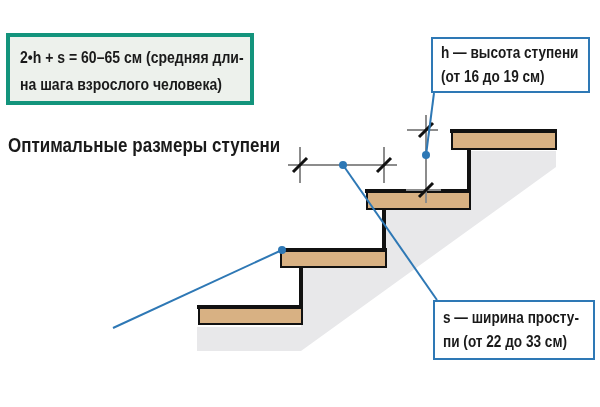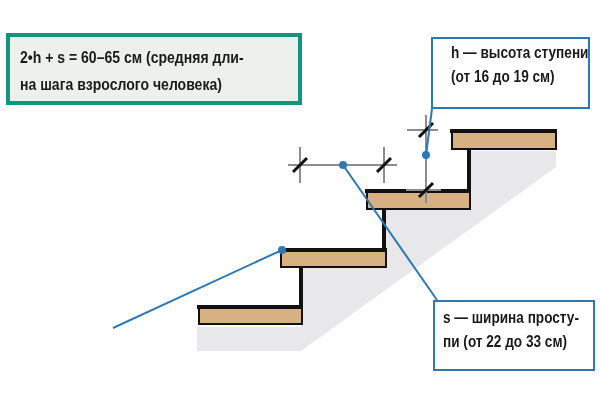--- a/index.html
+++ b/index.html
@@ -3,34 +3,34 @@
 <meta charset="utf-8">
 <style>
   html,body{margin:0;padding:0;background:#ffffff;}
   body{font-family:"Liberation Sans",sans-serif;-webkit-font-smoothing:antialiased;}
   .canvas{position:relative;width:600px;height:407px;background:#fff;overflow:hidden;}
   .diagram-svg{position:absolute;left:0;top:0;width:600px;height:407px;}
 
   .cond{display:inline-block;transform:scaleX(0.85);transform-origin:0 50%;white-space:nowrap;}
 
   .info-box{
-    position:absolute;left:6px;top:33px;width:296px;height:72px;box-sizing:border-box;
+    position:absolute;left:6px;top:33px;width:248px;height:72px;box-sizing:border-box;
     border:4px solid var(--accent-green,#13947c);background:#edf1ec;color:#1a1a1a;
     padding:7px 2px 0 10px;font-weight:bold;font-size:16.5px;line-height:27px;
   }
   .diagram-title{
     position:absolute;left:8px;top:133px;color:#1a1a1a;
     font-weight:bold;font-size:20px;line-height:24px;
   }
   .callout{
     position:absolute;box-sizing:border-box;background:#ffffff;color:#1a1a1a;
     border:2px solid var(--accent-blue,#2e78b5);font-weight:bold;font-size:16px;line-height:24px;
   }
-  .callout.h-box{left:431px;top:37px;width:159px;height:72px;padding:2px 8px 0 18px;}
-  .callout.s-box{left:433px;top:300px;width:162px;height:71px;padding:4px 8px 0 8px;}
+  .callout.h-box{left:431px;top:37px;width:159px;height:56px;padding:2px 8px 0 8px;}
+  .callout.s-box{left:433px;top:300px;width:162px;height:60px;padding:4px 8px 0 8px;}
   .callout.sves-box{left:5px;top:327px;width:110px;height:30px;padding:1px 8px 0 8px;}
 
   .wood{fill:var(--wood,#d8b183);stroke:#111;stroke-width:2;}
   .thick{stroke:#111;stroke-width:4;fill:none;}
   .stringer{fill:var(--concrete,#e8e8ea);stroke:none;}
   .dim{stroke:var(--dim-line,#8c8c8c);stroke-width:2;fill:none;}
   .slash{stroke:#111;stroke-width:3;fill:none;}
   .leader{stroke:var(--accent-blue,#2e78b5);stroke-width:2;fill:none;}
   .dot{fill:var(--accent-blue,#2e78b5);stroke:none;}
 </style>
@@ -74,20 +74,23 @@
     <circle class="dot" cx="426" cy="155" r="4"></circle>
     <circle class="dot" cx="343" cy="165" r="4"></circle>
     <circle class="dot" cx="282" cy="250" r="4"></circle>
   </svg>
 
   <div class="info-box">
     <span class="cond">2•h + s = 60–65 см (средняя дли-</span><br>
     <span class="cond">на шага взрослого человека)</span>
   </div>
 
+  <div class="diagram-title">
+    <span class="cond">Оптимальные размеры ступени</span>
+  </div>
 
   <div class="callout h-box">
     <span class="cond">h — высота ступени</span><br>
     <span class="cond">(от 16 до 19 см)</span>
   </div>
 
   <div class="callout s-box">
     <span class="cond">s — ширина просту-</span><br>
     <span class="cond">пи (от 22 до 33 см)</span>
   </div>

